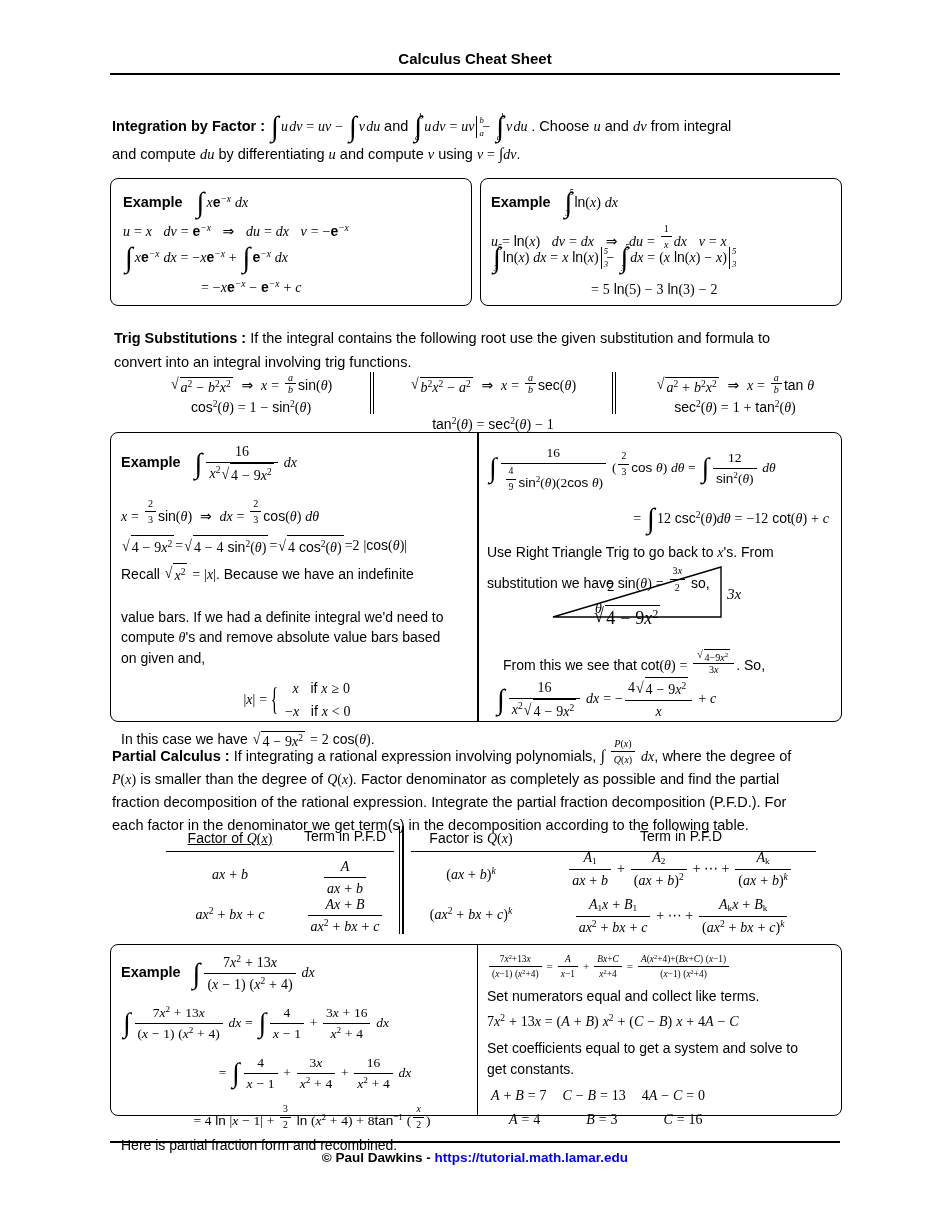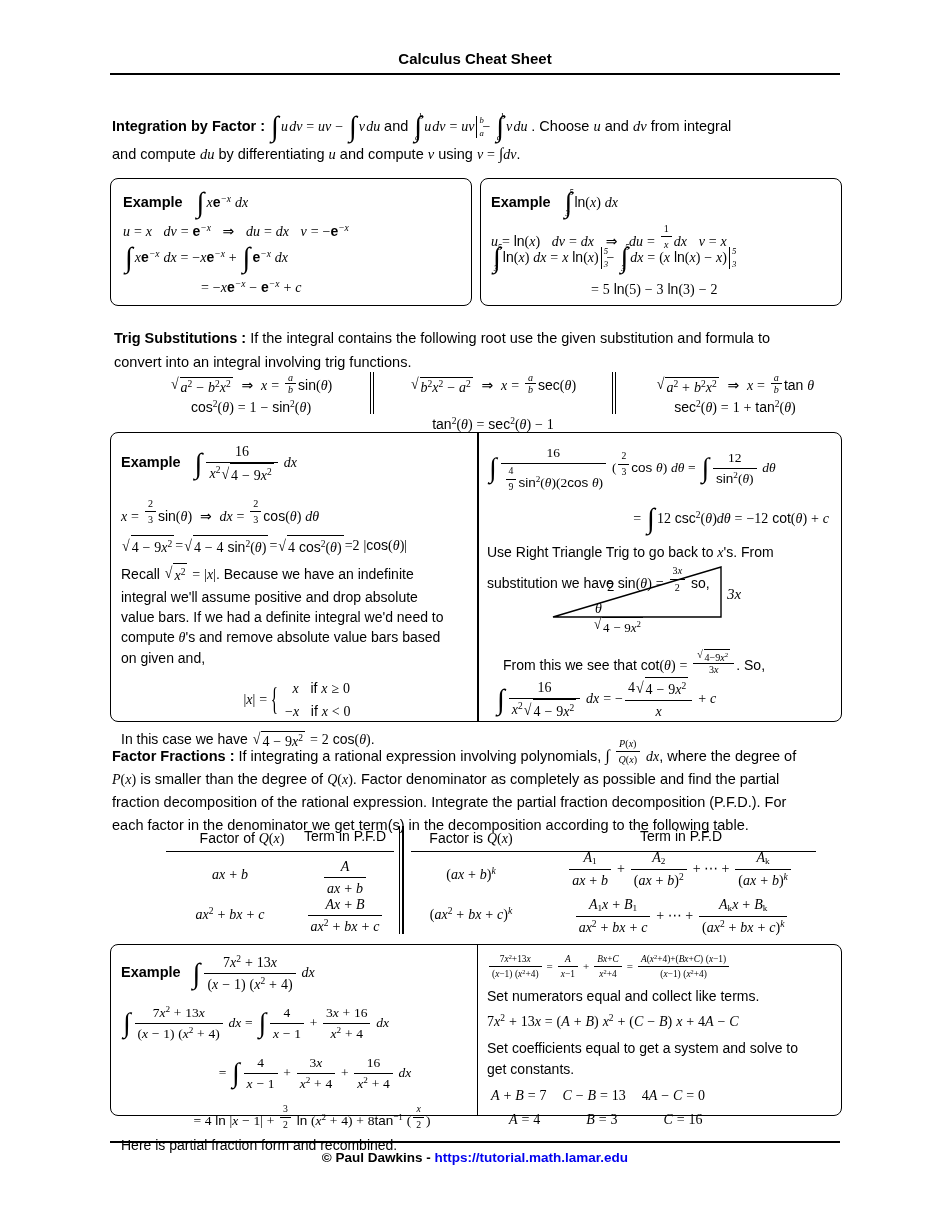--- a/index.html
+++ b/index.html
@@ -243,21 +243,21 @@
         </span>
       </div>
       <div class="mline" style="margin-top:10px;">
         <span class="mi">x</span> <span class="mo">=</span> <span class="frac tiny"><span class="num mn">2</span><span class="den mn">3</span></span><span class="op">sin</span><span class="mo">(</span><span class="mi">θ</span><span class="mo">)</span>&nbsp;&nbsp;<span class="mo">⇒</span>&nbsp;&nbsp;<span class="mi">dx</span> <span class="mo">=</span> <span class="frac tiny"><span class="num mn">2</span><span class="den mn">3</span></span><span class="op">cos</span><span class="mo">(</span><span class="mi">θ</span><span class="mo">)</span> <span class="mi">dθ</span>
       </div>
       <div class="mline" style="margin-top:8px;">
         <span class="sqrt"><span class="rad"><span class="mn">4</span> <span class="mo">−</span> <span class="mn">9</span><span class="mi">x</span><sup class="exn">2</sup></span></span><span class="mo">=</span><span class="sqrt"><span class="rad"><span class="mn">4</span> <span class="mo">−</span> <span class="mn">4</span> <span class="op">sin</span><sup class="exn">2</sup><span class="mo">(</span><span class="mi">θ</span><span class="mo">)</span></span></span><span class="mo">=</span><span class="sqrt"><span class="rad"><span class="mn">4</span> <span class="op">cos</span><sup class="exn">2</sup><span class="mo">(</span><span class="mi">θ</span><span class="mo">)</span></span></span><span class="mo">=</span><span class="mn">2</span> <span class="mo">|</span><span class="op">cos</span><span class="mo">(</span><span class="mi">θ</span><span class="mo">)|</span>
       </div>
       <div class="txt" style="font-size:14px; line-height:1.45; margin-top:5px;">
         <span>Recall <span class="sqrt"><span class="rad"><span class="mi">x</span><sup class="exn">2</sup></span></span> <span class="mo">=</span> <span class="mo">|</span><span class="mi">x</span><span class="mo">|</span>. Because we have an indefinite</span><br>
-        <span>integral we'll assume positive and drop absolute</span><br>
+        <br>
         <span>value bars.  If we had a definite integral we'd need to</span><br>
         <span>compute <span class="mi">θ</span>'s and remove absolute value bars based</span><br>
         <span>on given and,</span>
       </div>
       <div class="mline ctr" style="margin-top:8px;">
         <span class="mo">|</span><span class="mi">x</span><span class="mo">|</span> <span class="mo">=</span>
         <span class="cases">
           <span class="cr"><span class="mi">&nbsp;&nbsp;x</span>&nbsp;&nbsp;&nbsp;<span class="txt">if</span> <span class="mi">x</span> <span class="mo">≥</span> <span class="mn">0</span></span>
           <span class="cr"><span class="mo">−</span><span class="mi">x</span>&nbsp;&nbsp;&nbsp;<span class="txt">if</span> <span class="mi">x</span> <span class="mo">&lt;</span> <span class="mn">0</span></span>
         </span>
@@ -281,49 +281,49 @@
         <span>substitution we have <span class="op">sin</span><span class="mo">(</span><span class="mi">θ</span><span class="mo">)</span> <span class="mo">=</span> <span class="frac tiny"><span class="num"><span class="mn">3</span><span class="mi">x</span></span><span class="den mn">2</span></span> so,</span>
       </div>
 
       <div class="tri-wrap" style="left:48px; top:118px; width:230px; height:82px; position:absolute;">
         <svg width="230" height="82" viewBox="0 0 230 82">
           <polygon points="18,58 186,58 186,8" fill="none" stroke="#000" stroke-width="1.4"></polygon>
           <text x="72" y="32" font-family="Liberation Serif, serif" font-size="15">2</text>
           <text x="192" y="40" font-family="Liberation Serif, serif" font-size="15" font-style="italic">3x</text>
           <text x="60" y="54" font-family="Liberation Serif, serif" font-size="14" font-style="italic">θ</text>
         </svg>
-        <div style="position:absolute; left:58px; top:58px; font-size:13px;">
+        <div style="position:absolute; left:58px; top:46px; font-size:18px;">
           <span class="sqrt"><span class="rad"><span class="mn">4</span> <span class="mo">−</span> <span class="mn">9</span><span class="mi">x</span><sup class="exn">2</sup></span></span>
         </div>
       </div>
 
       <div class="txt" style="font-size:14px; position:absolute; left:16px; top:208px;">
         From this we see that <span class="op">cot</span><span class="mo">(</span><span class="mi">θ</span><span class="mo">)</span> <span class="mo">=</span> <span class="frac tiny"><span class="num"><span class="sqrt"><span class="rad"><span class="mn">4</span><span class="mo">−</span><span class="mn">9</span><span class="mi">x</span><sup class="exn">2</sup></span></span></span><span class="den"><span class="mn">3</span><span class="mi">x</span></span></span>. So,
       </div>
 
       <div class="mline" style="position:absolute; left:8px; top:236px;">
         <span class="dint"><span class="sgn">∫</span></span><span class="frac"><span class="num mn">16</span><span class="den"><span class="mi">x</span><sup class="exn">2</sup><span class="sqrt"><span class="rad"><span class="mn">4</span> <span class="mo">−</span> <span class="mn">9</span><span class="mi">x</span><sup class="exn">2</sup></span></span></span></span> <span class="mi">dx</span> <span class="mo">=</span> <span class="mo">−</span><span class="frac"><span class="num"><span class="mn">4</span><span class="sqrt"><span class="rad"><span class="mn">4</span> <span class="mo">−</span> <span class="mn">9</span><span class="mi">x</span><sup class="exn">2</sup></span></span></span><span class="den mi">x</span></span> <span class="mo">+</span> <span class="mi">c</span>
       </div>
     </div>
   </div>
 
   <div class="sec-p" style="left:112px; top:736px; width:732px; line-height:1.6;">
-    <span class="lbl">Factor Fractions :</span>
+    <span class="lbl">Partial Calculus :</span>
     <span class="txt">If integrating a rational expression involving polynomials,</span>
     <span class="mline"><span class="intg-in mo">∫</span> <span class="frac tiny"><span class="num"><span class="mi">P</span><span class="mo">(</span><span class="mi">x</span><span class="mo">)</span></span><span class="den"><span class="mi">Q</span><span class="mo">(</span><span class="mi">x</span><span class="mo">)</span></span></span> <span class="mi">dx</span></span><span class="txt">, where the degree of</span><br>
     <span class="mline"><span class="mi">P</span><span class="mo">(</span><span class="mi">x</span><span class="mo">)</span></span>
     <span class="txt">is smaller than the degree of</span>
     <span class="mline"><span class="mi">Q</span><span class="mo">(</span><span class="mi">x</span><span class="mo">)</span></span><span class="txt">. Factor denominator as completely as possible and find the partial</span><br>
     <span class="txt">fraction decomposition of the rational expression.  Integrate the partial fraction decomposition (P.F.D.).  For</span><br>
     <span class="txt">each factor in the denominator we get term(s) in the decomposition according to the following table.</span>
   </div>
 
   <div class="pf-table" style="left:166px; top:828px; width:652px; height:106px;">
 
-    <div class="pf-cell txt" style="left:12px; top:0; width:128px; font-size:14px;">
+    <div class="pf-cell txt" style="left:0; top:0; width:128px; font-size:14px;text-decoration:underline;">
       <span>Factor of </span><span class="mline"><span class="mi">Q</span><span class="mo">(</span><span class="mi">x</span><span class="mo">)</span></span>
     </div>
     <div class="pf-cell txt" style="left:130px; top:0; width:98px; font-size:14px;">Term in P.F.D</div>
     <div class="pf-cell txt" style="left:245px; top:0; width:120px; font-size:14px;">
       <span>Factor is </span><span class="mline"><span class="mi">Q</span><span class="mo">(</span><span class="mi">x</span><span class="mo">)</span></span>
     </div>
     <div class="pf-cell txt" style="left:380px; top:0; width:270px; font-size:14px;">Term in P.F.D</div>
 
     <div class="pf-hr" style="left:0; top:23px; width:228px;"></div>
     <div class="pf-hr" style="left:245px; top:23px; width:405px;"></div>

